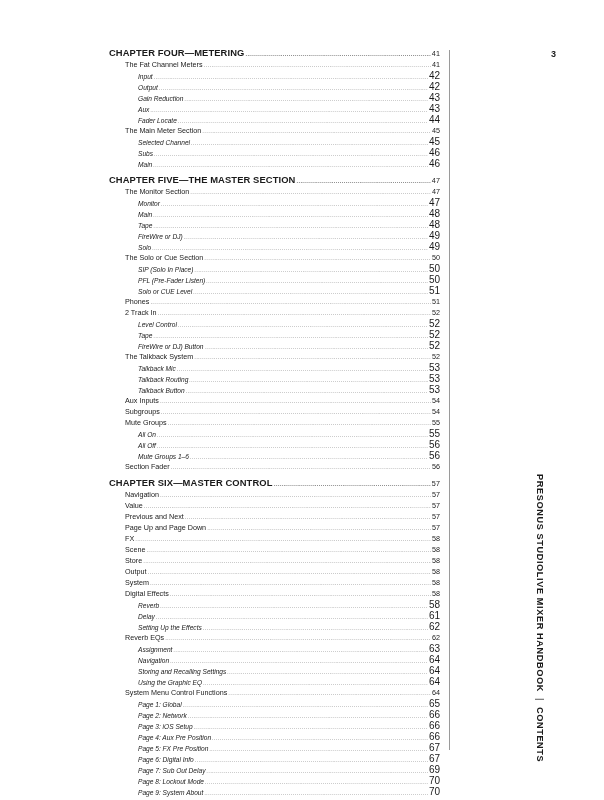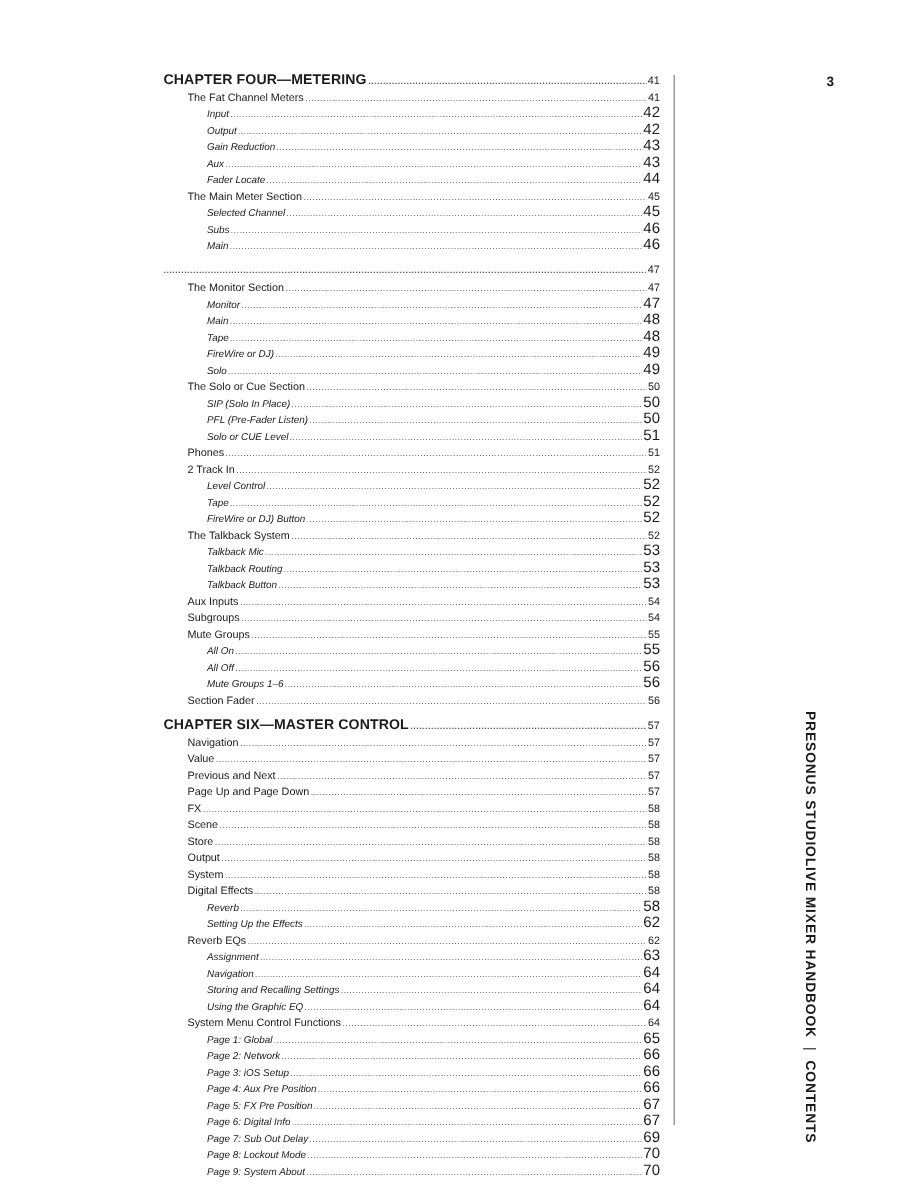--- a/index.html
+++ b/index.html
@@ -77,20 +77,21 @@
       <span class="label">Subs</span>
       <span class="leader"></span>
       <span class="page">46</span>
     </div>
     <div class="row lvl2">
       <span class="label">Main</span>
       <span class="leader"></span>
       <span class="page">46</span>
     </div>
     <div class="row lvl0">
+      <span class="label">CHAPTER FIVE—THE MASTER SECTION</span>
       <span class="leader"></span>
       <span class="page">47</span>
     </div>
     <div class="row lvl1">
       <span class="label">The Monitor Section</span>
       <span class="leader"></span>
       <span class="page">47</span>
     </div>
     <div class="row lvl2">
       <span class="label">Monitor</span>
@@ -269,20 +270,25 @@
     </div>
     <div class="row lvl1">
       <span class="label">Digital Effects</span>
       <span class="leader"></span>
       <span class="page">58</span>
     </div>
     <div class="row lvl2">
       <span class="label">Reverb</span>
       <span class="leader"></span>
       <span class="page">58</span>
+    </div>
+    <div class="row lvl2">
+      <span class="label">Delay</span>
+      <span class="leader"></span>
+      <span class="page">61</span>
     </div>
     <div class="row lvl2">
       <span class="label">Setting Up the Effects</span>
       <span class="leader"></span>
       <span class="page">62</span>
     </div>
     <div class="row lvl1">
       <span class="label">Reverb EQs</span>
       <span class="leader"></span>
       <span class="page">62</span>

